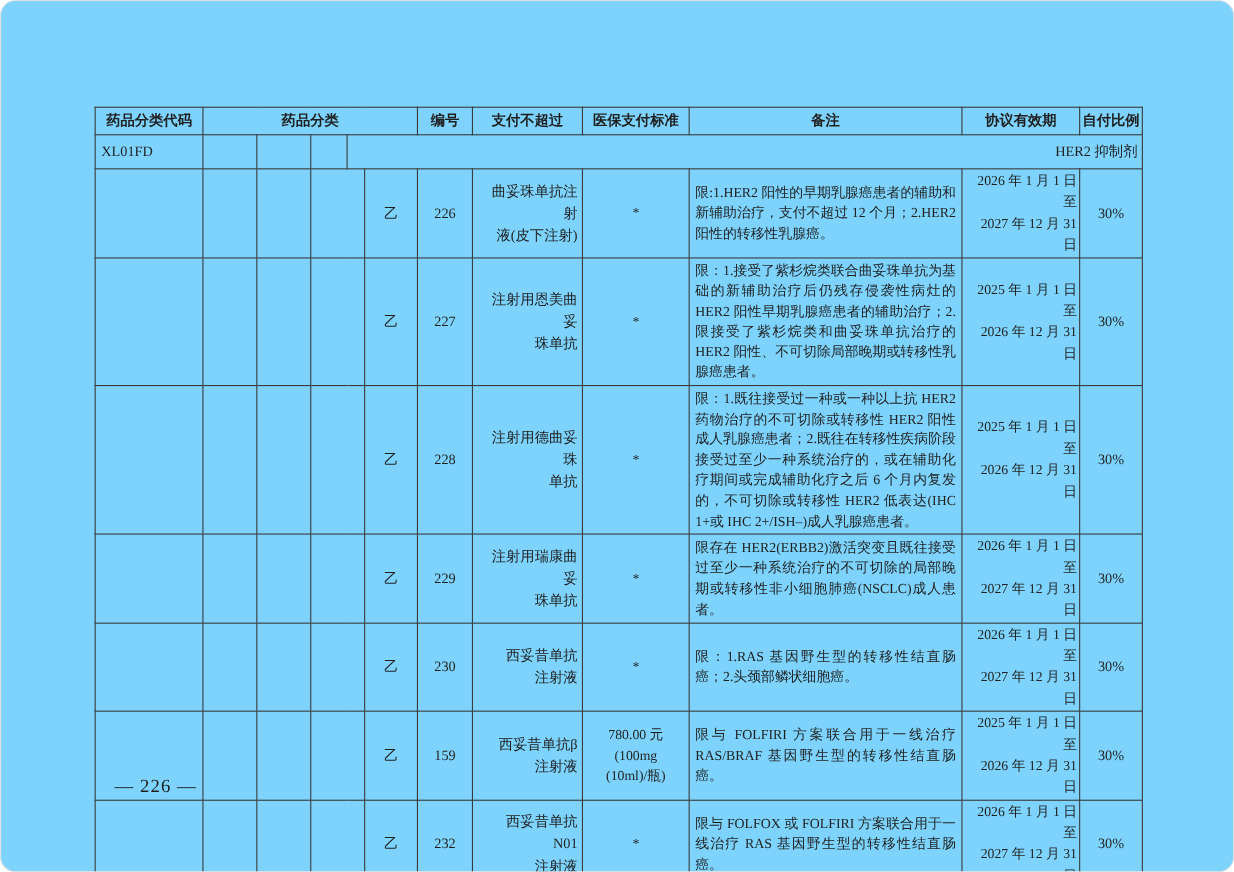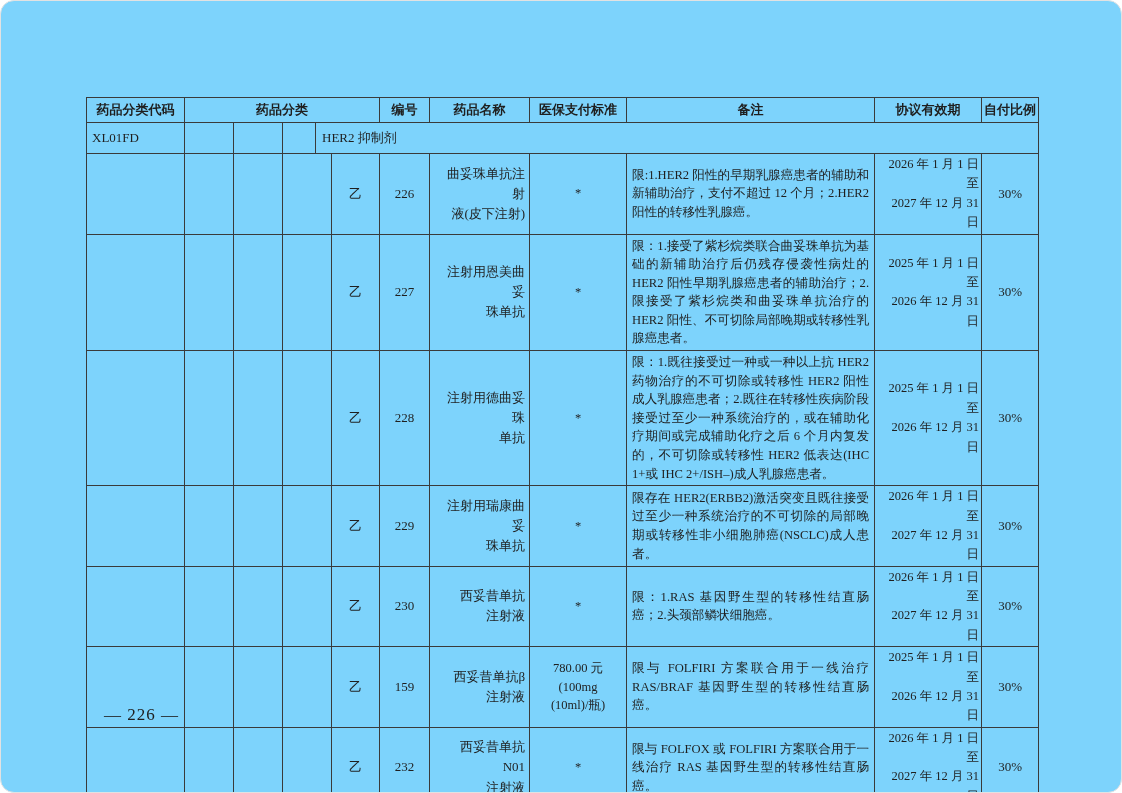--- a/index.html
+++ b/index.html
@@ -29,21 +29,21 @@
     vertical-align:middle;
     overflow:hidden;
   }
   tr.hdr td{
     font-weight:bold;
     text-align:center;
     font-size:13px;
     padding:2px 2px;
   }
   td.code{ text-align:left; padding-left:5px; vertical-align:middle; }
-  td.seclabel{ text-align:left; padding-left:6px;margin-top:48px; }
+  td.seclabel{ text-align:right; padding-left:6px;margin-top:48px; }
   td.ctr{ text-align:center; }
   td.name{ text-align:right; padding-left:5px; white-space:pre-line; line-height:1.55; }
   td.std{ white-space:pre-line; line-height:1.5; font-size:12.5px; }
   td.remark{
     text-align:justify;
     font-size:12.6px;
     line-height:18.6px;
     padding:2px 5px;
     vertical-align:middle;
     font-family:Liberation Serif, serif;
@@ -76,21 +76,21 @@
       <col style="width:248px">
         <col style="width:107px">
         <col style="width:57px">
     </colgroup>
 
     <tbody>
         <tr class="hdr" style="height:25px">
       <td>药品分类代码</td>
       <td colspan="5">药品分类</td>
       <td>编号</td>
-      <td>药品名称</td>
+      <td>支付不超过</td>
       <td>医保支付标准</td>
       <td>备注</td>
       <td>协议有效期</td>
       <td>自付比例</td>
     </tr>
 
     <tr style="height:31px">
       <td class="code">XL01FD</td>
       <td></td>
       <td></td>

